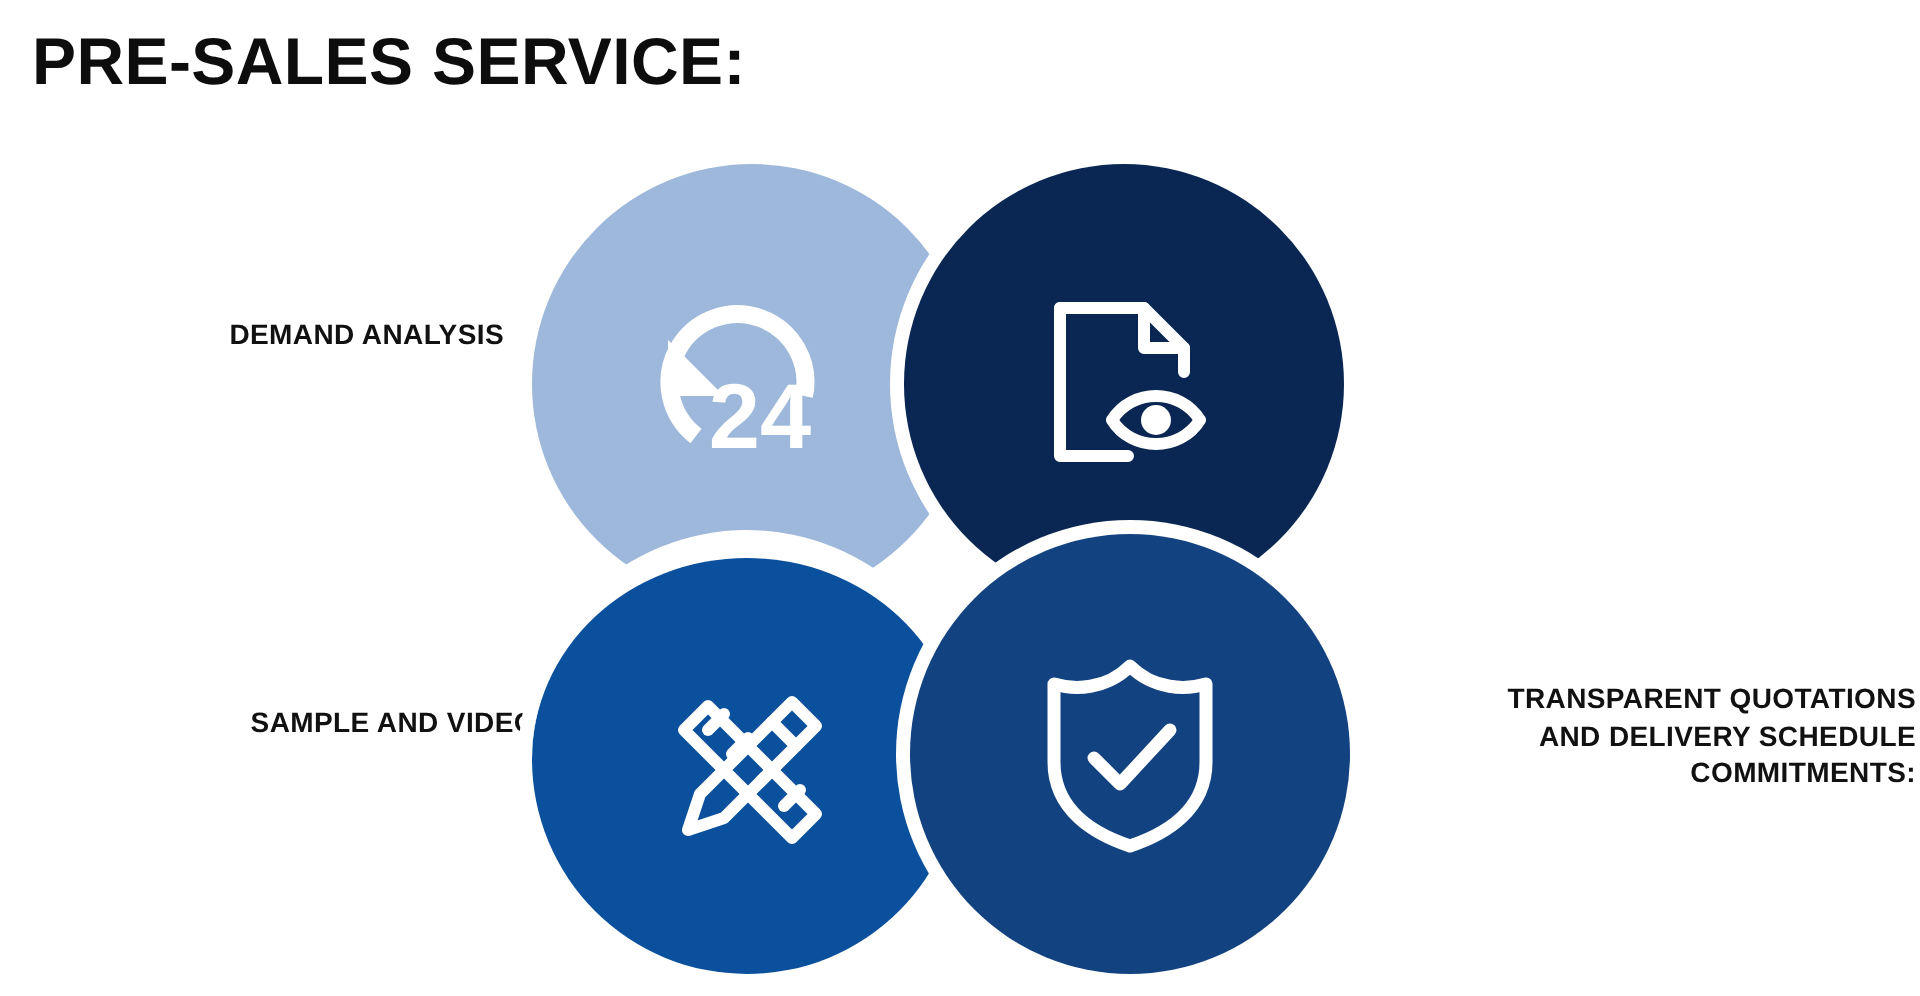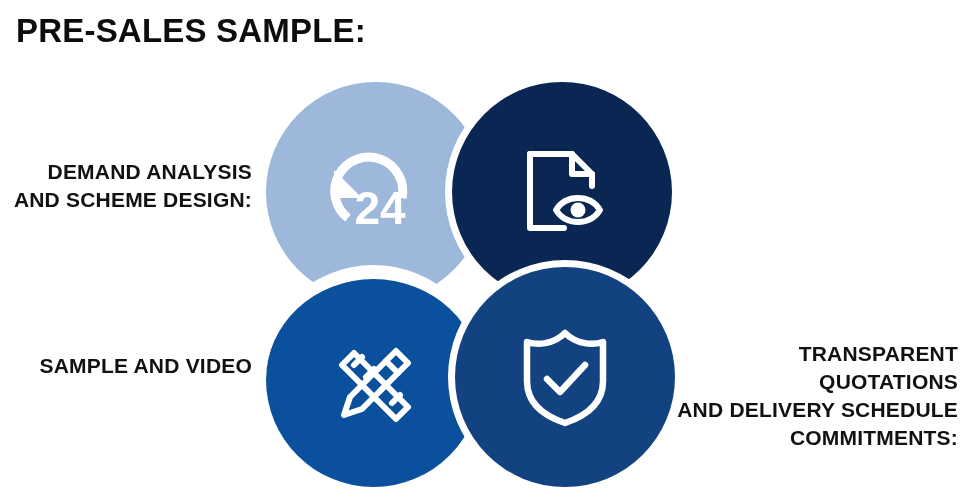--- a/index.html
+++ b/index.html
@@ -71,54 +71,54 @@
     z-index:4;
   }
   
   .circle-technical  { box-shadow:0 0 0 7px #ffffff; }
   .circle-quotation  { box-shadow:0 0 0 7px #ffffff; }
   .circle-sample     { box-shadow:0 0 0 7px #ffffff; }
 
   
   .label {
     position:absolute;
-    font-size:21px;
+    font-size:14px;
     font-weight:bold;
     line-height:1.33;
     letter-spacing:0.2px;
     color:#111111;
     text-transform:uppercase;
   }
   .label-demand {
     left:0px; top:158px;
     width:252px;
     text-align:right;
   }
   .label-sample {
-    left:0px; top:352px;
+    left:16px; top:352px;
     width:252px;
     text-align:right;
   }
   .label-technical {
     left:728px; top:160px;
     width:222px;
     text-align:left;
   }
   .label-quotation {
     left:670px; top:340px;
     width:288px;
     text-align:right;
   }
 </style>
 </head>
 <body>
 
 <div class="infographic">
 
-  <div class="page-title">PRE-SALES SAMPLE:</div>
+  <div class="page-title">PRE-SALES SERVICE:</div>
 
   <div class="cluster">
 
     <div class="circle circle-demand">
       <span class="icon-wrap">
         <svg width="104" height="104" viewBox="0 0 104 104" aria-hidden="true">
 
           <path d="M24 78 A34 34 0 1 1 78 58" fill="none" stroke="#ffffff" stroke-width="9" stroke-linecap="butt"></path>
 
           <path d="M10 30 L10 58 L38 58 Z" fill="#ffffff"></path>
@@ -171,21 +171,20 @@
             <path d="M32 54 L45 67 L70 40"></path>
           </g>
         </svg>
       </span>
     </div>
 
   </div>
 
   <div class="label label-demand">
     <div>DEMAND ANALYSIS</div>
-    <div>AND SCHEME DESIGN:</div>
   </div>
 
   <div class="label label-sample">
     <div>SAMPLE AND VIDEO</div>
   </div>
 
 
   <div class="label label-quotation">
     <div>TRANSPARENT QUOTATIONS</div>
     <div>AND DELIVERY SCHEDULE</div>

